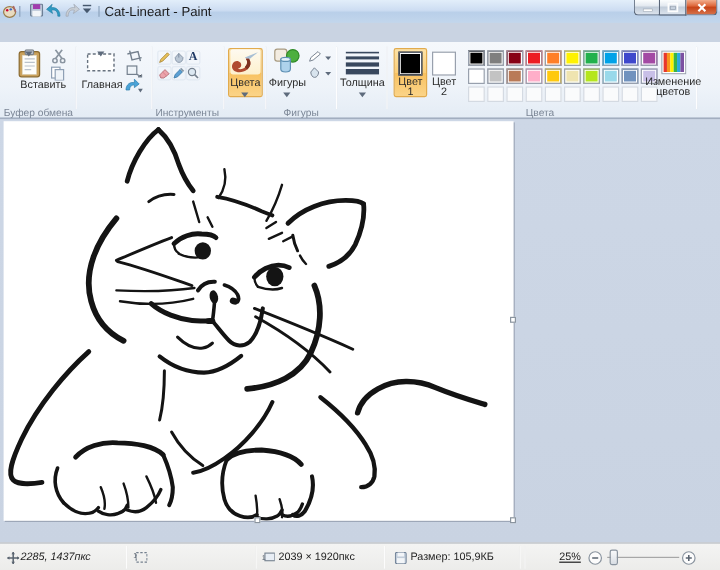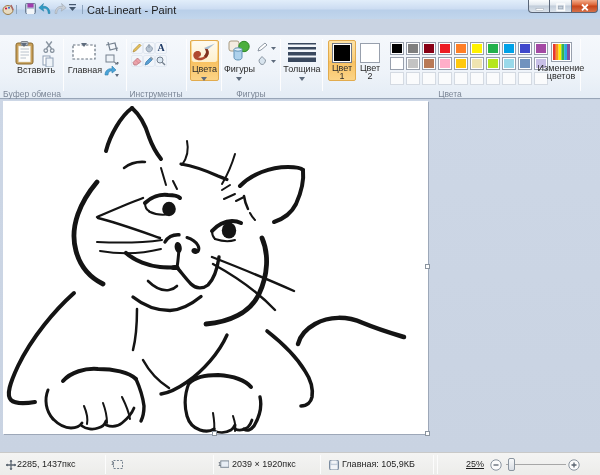--- a/index.html
+++ b/index.html
@@ -337,39 +337,39 @@
   <div class="handle" style="left:425px;top:164px;"></div>
   <div class="handle" style="left:212px;top:331px;"></div>
   <div class="handle" style="left:425px;top:331px;"></div>
  </div>
 
  <div id="statusbar">
   <svg style="position:absolute;left:6px;top:7px" width="10" height="10" viewBox="0 0 11 11">
    <path d="M5.5,0 L5.5,11 M0,5.5 L11,5.5" stroke="#5a6470" stroke-width="1.4"></path>
    <path d="M5.5,0 L3.8,2 L7.2,2 Z M5.5,11 L3.8,9 L7.2,9 Z M0,5.5 L2,3.8 L2,7.2 Z M11,5.5 L9,3.8 L9,7.2 Z" fill="#5a6470"></path>
   </svg>
-  <div class="stext" style="left:17px;">2285, 1437пкс</div>
+  <div class="stext" style="left:17px;font-style:italic;">2285, 1437пкс</div>
   <div class="ssep" style="left:105px"></div>
   <svg style="position:absolute;left:111px;top:6px" width="12" height="11" viewBox="0 0 12 11">
    <rect x="2.5" y="1.5" width="9" height="8" fill="none" stroke="#74808e" stroke-width="1" stroke-dasharray="2,1.4"></rect>
    <text x="0" y="6" font-size="6" fill="#5a6470" font-family="Liberation Sans">1</text>
   </svg>
   <div class="ssep" style="left:213px"></div>
   <svg style="position:absolute;left:218px;top:7px" width="11" height="10" viewBox="0 0 12 11">
    <rect x="3" y="1" width="9" height="7" fill="#e8eef5" stroke="#74808e"></rect>
    <text x="0" y="7" font-size="6.5" fill="#5a6470" font-family="Liberation Sans">1</text>
   </svg>
   <div class="stext" style="left:232px;">2039 × 1920пкс</div>
   <div class="ssep" style="left:320px"></div>
   <svg style="position:absolute;left:329px;top:7px" width="10" height="10" viewBox="0 0 11 11">
    <rect x="0.5" y="0.5" width="10" height="10" rx="1" fill="#c2cdda" stroke="#6d7f95"></rect>
    <rect x="2.5" y="0.5" width="6" height="3.6" fill="#f2f5f8"></rect>
    <rect x="2" y="5.6" width="7" height="4.8" fill="#f2f5f8"></rect>
   </svg>
-  <div class="stext" style="left:342px;">Главная: 105,9КБ</div>
+  <div class="stext" style="left:342px;">Размер: 105,9КБ</div>
   <div class="ssep" style="left:433px"></div>
   <div class="ssep" style="left:437px"></div>
   <div class="stext" style="left:466px;text-decoration:underline;">25%</div>
   <svg style="position:absolute;left:490px;top:6px" width="12" height="12" viewBox="0 0 12 12">
    <circle cx="6" cy="6" r="5.2" fill="#fcfcfc" stroke="#8a949f"></circle>
         <path d="M3.5,6 L8.5,6" stroke="#5a6470" stroke-width="1.3"></path>
   </svg>
   <div style="position:absolute;left:506px;top:11px;width:60px;height:1px;background:#a7a7a7;"></div>
   <div style="position:absolute;left:508px;top:5px;width:7px;height:13px;border:1px solid #8a949f;border-radius:2px;background:linear-gradient(#f8f9fa,#d9dee4);"></div>
   <svg style="position:absolute;left:568px;top:6px" width="12" height="12" viewBox="0 0 12 12">

